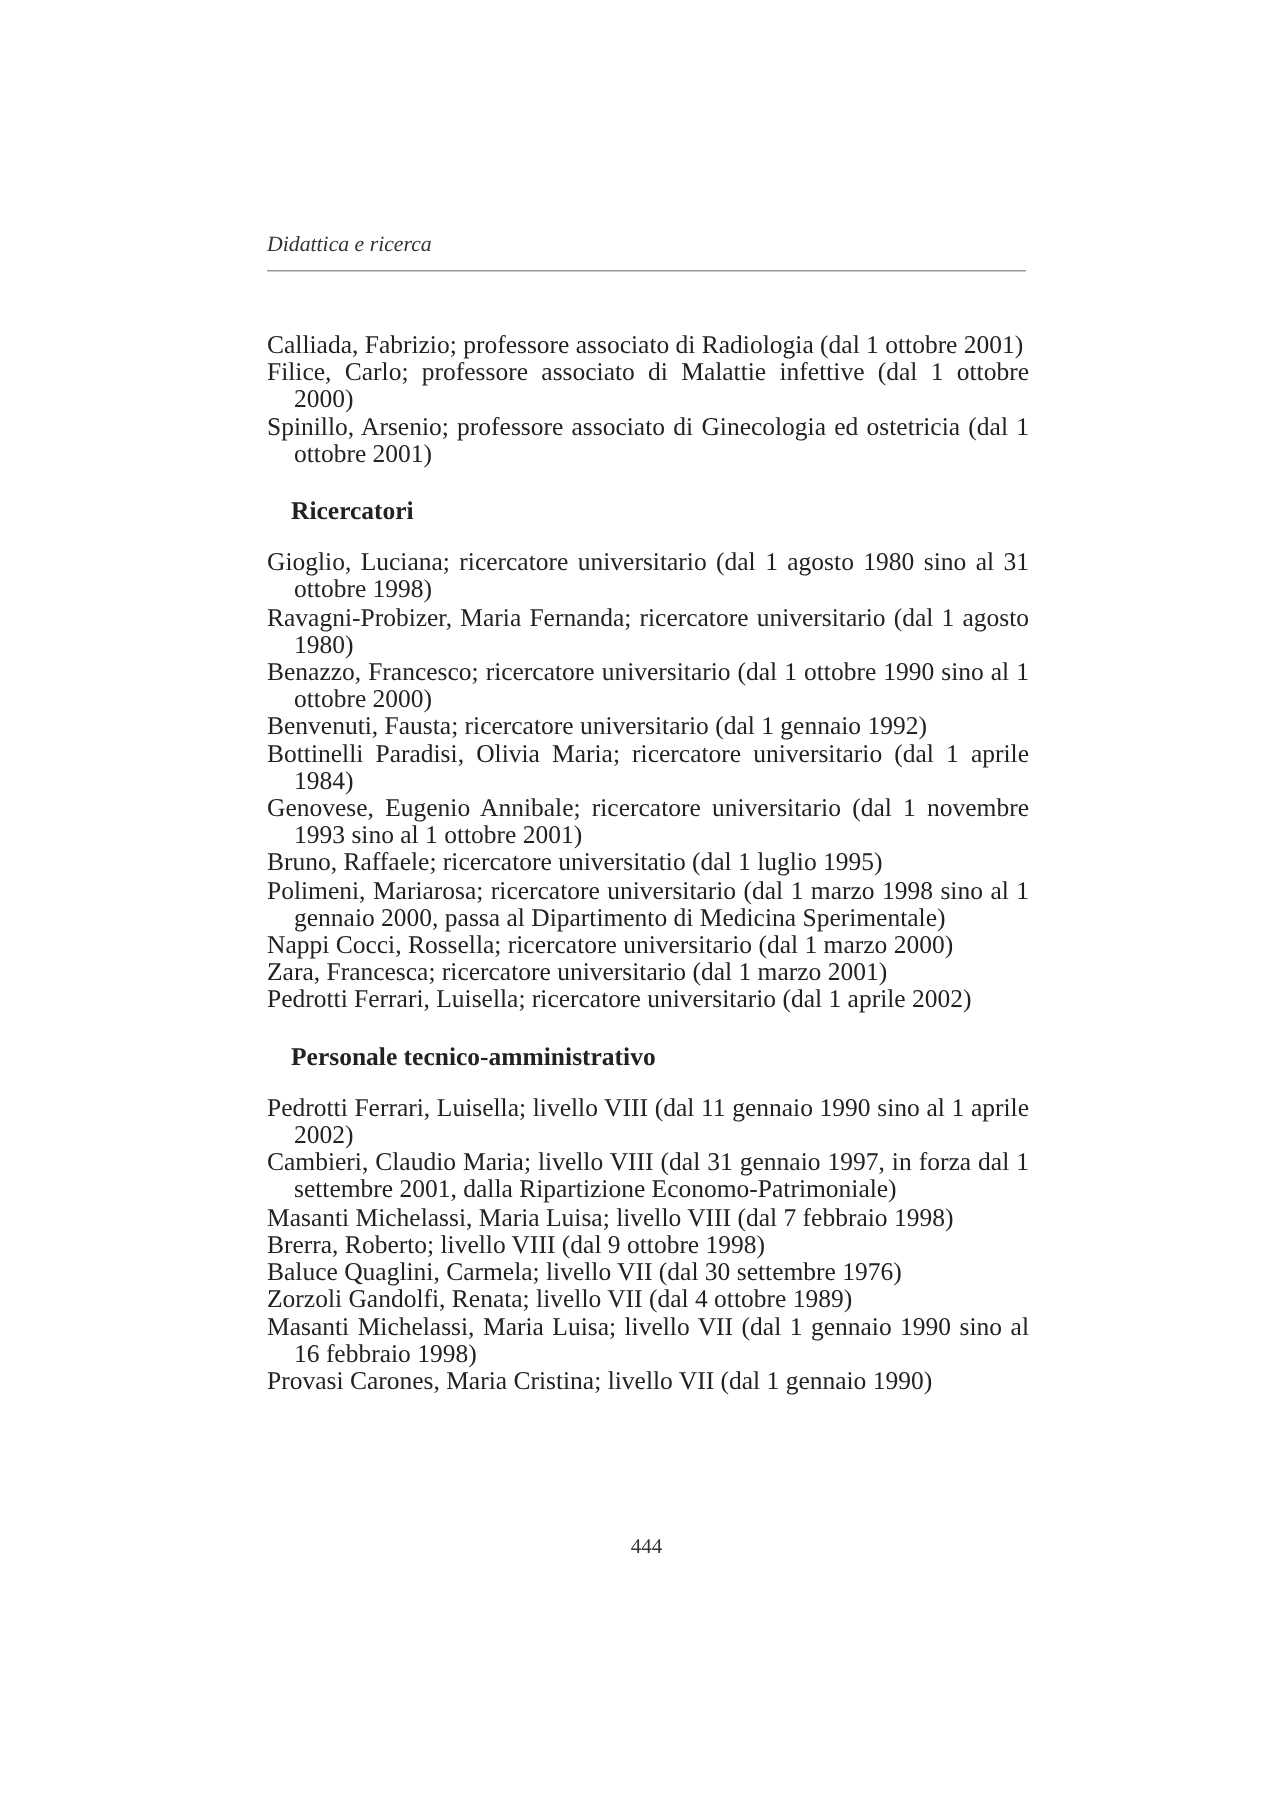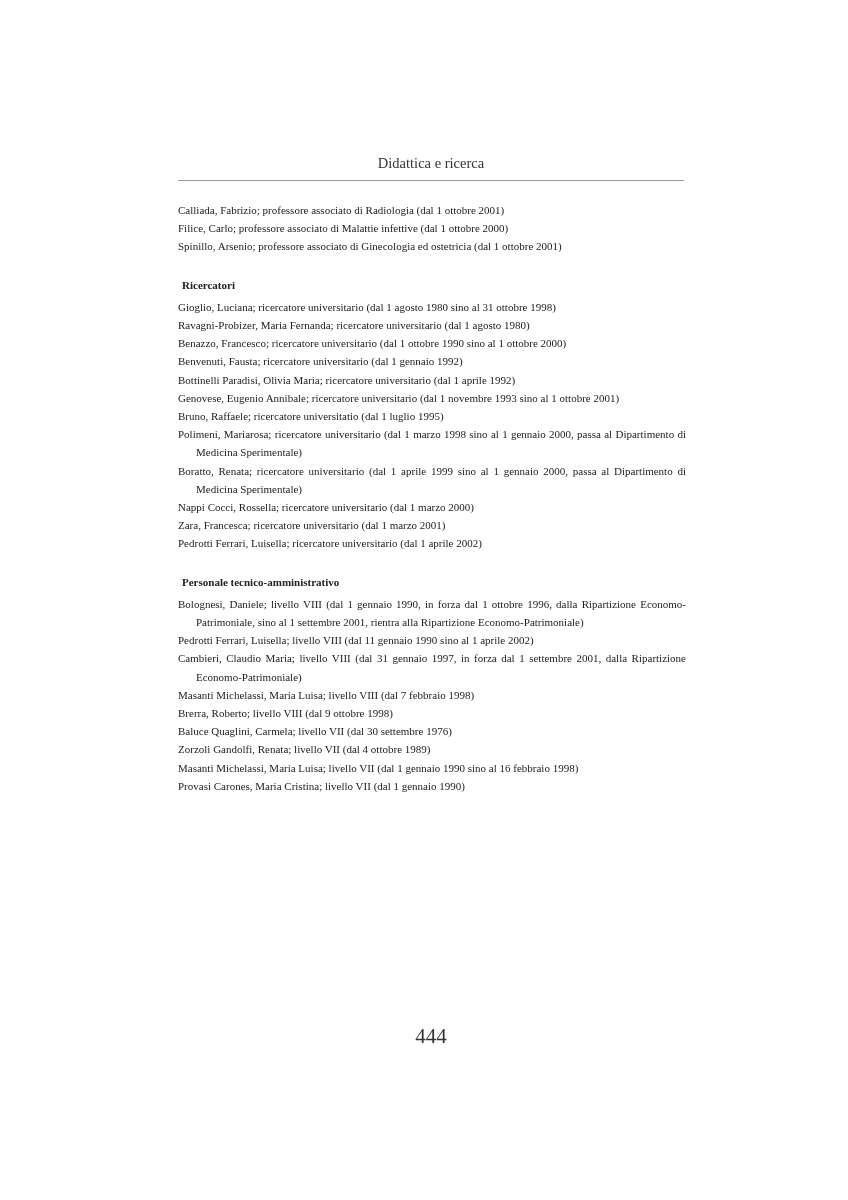--- a/index.html
+++ b/index.html
@@ -1,59 +1,57 @@
 <!DOCTYPE html>
 <html><head>
   <meta charset="utf-8">
   <style>
     html, body { margin: 0; padding: 0; background: #ffffff; }
     body { width: 848px; height: 1200px; position: relative; overflow: hidden;
            font-family: "Liberation Serif", "DejaVu Serif", serif; color: #222; }
-    .running-header { position: absolute; top: 155px; left: 178px; width: 506px; text-align: center;
-                      font-size: 14.5px; color: #333; }
+    .running-header { position: absolute; top: 155px; left: 178px; width: 506px; text-align: left;
+                      font-style: italic; font-size: 14.5px; color: #333; }
     .header-rule { position: absolute; top: 180px; left: 178px; width: 506px; height: 0;
                    border-top: 1px solid #999; }
-    .content { position: absolute; top: 201px; left: 178px; width: 508px; font-size: 11px; line-height: 18.2px; }
+    .content { position: absolute; top: 221px; left: 178px; width: 508px; font-size: 17px; line-height: 18.2px; }
     .entry { padding-left: 18px; text-indent: -18px; margin: 0; text-align: justify; }
-    .section-title { font-weight: bold; margin: 4px; margin-top: 20px; }
+    .section-title { font-weight: bold; margin: 16px; margin-top: 20px; }
     .section { margin-top: 0; }
-    .page-number { position: absolute; top: 1024px; left: 178px; width: 506px; text-align: center; font-size: 21px; color: #333; }
+    .page-number { position: absolute; top: 1024px; left: 178px; width: 506px; text-align: center; font-size: 14px; color: #333; }
   </style>
 </head>
 <body>
 
 <div class="running-header">Didattica e ricerca</div>
 <div class="header-rule"></div>
 
 <div class="content">
   <div>
     <p class="entry">Calliada, Fabrizio; professore associato di Radiologia (dal 1 ottobre 2001)</p>
     <p class="entry">Filice, Carlo; professore associato di Malattie infettive (dal 1 ottobre 2000)</p>
     <p class="entry">Spinillo, Arsenio; professore associato di Ginecologia ed ostetricia (dal 1 ottobre 2001)</p>
   </div>
 
   <div class="section">
     <p class="section-title">Ricercatori</p>
     <p class="entry">Gioglio, Luciana; ricercatore universitario (dal 1 agosto 1980 sino al 31 ottobre 1998)</p>
     <p class="entry">Ravagni-Probizer, Maria Fernanda; ricercatore universitario (dal 1 agosto 1980)</p>
     <p class="entry">Benazzo, Francesco; ricercatore universitario (dal 1 ottobre 1990 sino al 1 ottobre 2000)</p>
     <p class="entry">Benvenuti, Fausta; ricercatore universitario (dal 1 gennaio 1992)</p>
-    <p class="entry">Bottinelli Paradisi, Olivia Maria; ricercatore universitario (dal 1 aprile 1992)</p>
+    <p class="entry">Bottinelli Paradisi, Olivia Maria; ricercatore universitario (dal 1 aprile 1984)</p>
     <p class="entry">Genovese, Eugenio Annibale; ricercatore universitario (dal 1 novembre 1993 sino al 1 ottobre 2001)</p>
     <p class="entry">Bruno, Raffaele; ricercatore universitatio (dal 1 luglio 1995)</p>
     <p class="entry">Polimeni, Mariarosa; ricercatore universitario (dal 1 marzo 1998 sino al 1 gennaio 2000, passa al Dipartimento di Medicina Sperimentale)</p>
-    <p class="entry">Boratto, Renata; ricercatore universitario (dal 1 aprile 1999 sino al 1 gennaio 2000, passa al Dipartimento di Medicina Sperimentale)</p>
     <p class="entry">Nappi Cocci, Rossella; ricercatore universitario (dal 1 marzo 2000)</p>
     <p class="entry">Zara, Francesca; ricercatore universitario (dal 1 marzo 2001)</p>
     <p class="entry">Pedrotti Ferrari, Luisella; ricercatore universitario (dal 1 aprile 2002)</p>
   </div>
 
   <div class="section">
     <p class="section-title">Personale tecnico-amministrativo</p>
-    <p class="entry">Bolognesi, Daniele; livello VIII (dal 1 gennaio 1990, in forza dal 1 ottobre 1996, dalla Ripartizione Economo-Patrimoniale, sino al 1 settembre 2001, rientra alla Ripartizione Economo-Patrimoniale)</p>
     <p class="entry">Pedrotti Ferrari, Luisella; livello VIII (dal 11 gennaio 1990 sino al 1 aprile 2002)</p>
     <p class="entry">Cambieri, Claudio Maria; livello VIII (dal 31 gennaio 1997, in forza dal 1 settembre 2001, dalla Ripartizione Economo-Patrimoniale)</p>
     <p class="entry">Masanti Michelassi, Maria Luisa; livello VIII (dal 7 febbraio 1998)</p>
     <p class="entry">Brerra, Roberto; livello VIII (dal 9 ottobre 1998)</p>
     <p class="entry">Baluce Quaglini, Carmela; livello VII (dal 30 settembre 1976)</p>
     <p class="entry">Zorzoli Gandolfi, Renata; livello VII (dal 4 ottobre 1989)</p>
     <p class="entry">Masanti Michelassi, Maria Luisa; livello VII (dal 1 gennaio 1990 sino al 16 febbraio 1998)</p>
     <p class="entry">Provasi Carones, Maria Cristina; livello VII (dal 1 gennaio 1990)</p>
   </div>
 </div>

